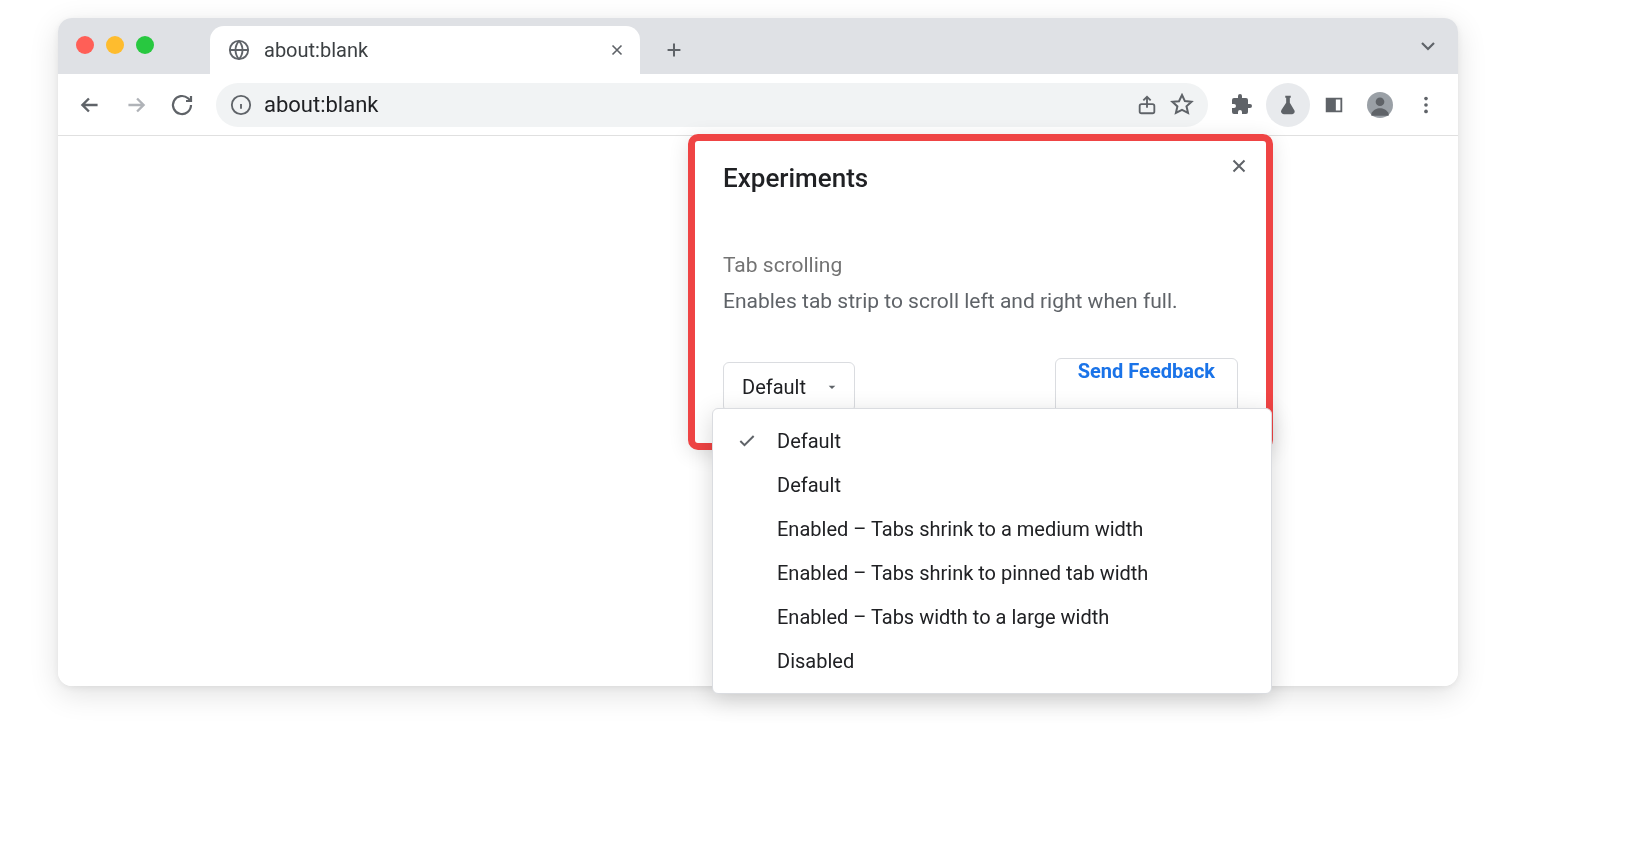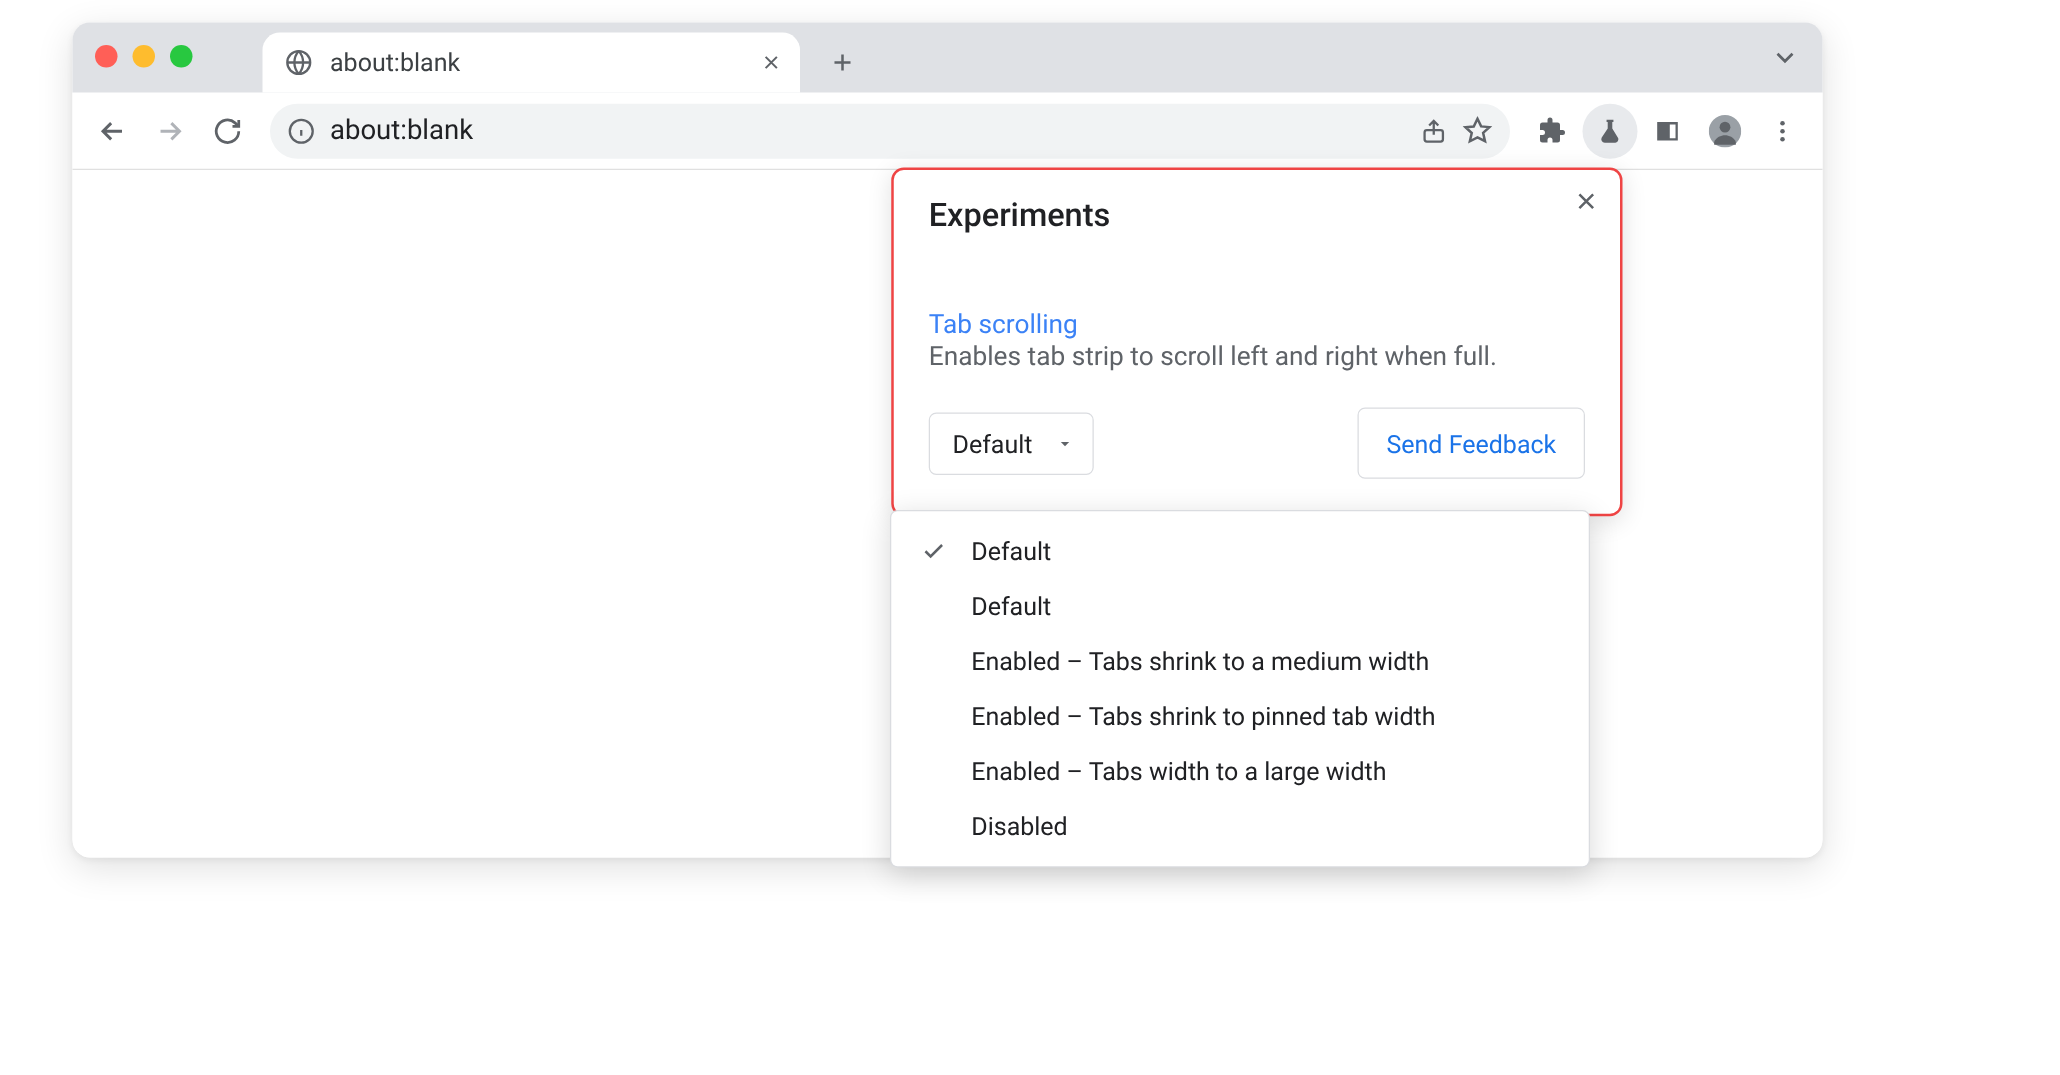--- a/index.html
+++ b/index.html
@@ -114,32 +114,32 @@
     flex:1;
     background:#fff;
     border-bottom-left-radius:14px;
     border-bottom-right-radius:14px;
     position:relative;
   }
 
   .popup {
     position:absolute;
     top: 134px;
-    left: 713px;
+    left: 688px;
     width: 585px;
     background:#fff;
-    border: 2px solid #ef4444;
+    border: 7px solid #ef4444;
     border-radius: 10px;
     box-shadow: 0 4px 20px rgba(0,0,0,0.12);
     padding: 22px 28px 28px 28px;
   }
   .popup .close-btn { position:absolute; top:14px; right:16px; color:#5f6368; cursor:pointer; }
   .popup h1 { font-size: 26px; font-weight:500; color:#202124; margin-bottom: 60px; }
-  .popup .section-title { font-size:21px; color:#3b82f6; }
-  .popup .section-desc { font-size:21px; color:#5f6368; margin-bottom: 26px; line-height:1.35; }
+  .popup .section-title { font-size:21px; color:#737373; margin-bottom: 10px; }
+  .popup .section-desc { font-size:21px; color:#5f6368; margin-bottom: 43px; line-height:1.35; }
   .popup .row { display:flex; align-items:center; justify-content:space-between; }
   .select-btn {
     height:50px;
     border:1px solid #dadce0;
     border-radius:6px;
     background:#fff;
     display:flex;
     align-items:center;
     padding: 0 14px 0 18px;
     font-size:20px;
@@ -147,24 +147,24 @@
     cursor:pointer;
     gap:18px;
   }
   .select-btn svg { color:#5f6368; }
   .feedback-btn {
     height:57px;
     border:1px solid #dadce0;
     border-radius:6px;
     background:#fff;
     display:flex;
-    align-items:center;
+    align-items:flex-start;
     padding: 0 22px;
     font-size:20px;
-    font-weight:400;
+    font-weight:700;
     color:#1a73e8;
     cursor:pointer;
   }
 
   .dropdown {
     position:absolute;
     top: 408px;
     left: 712px;
     width: 560px;
     background:#fff;

